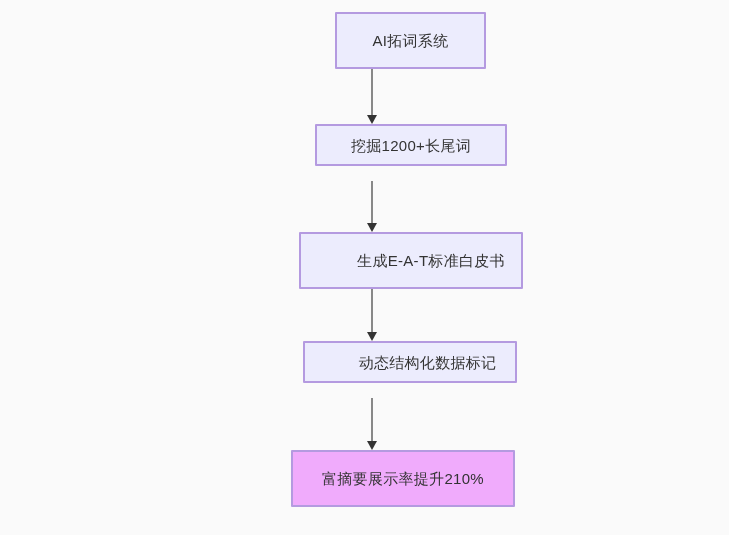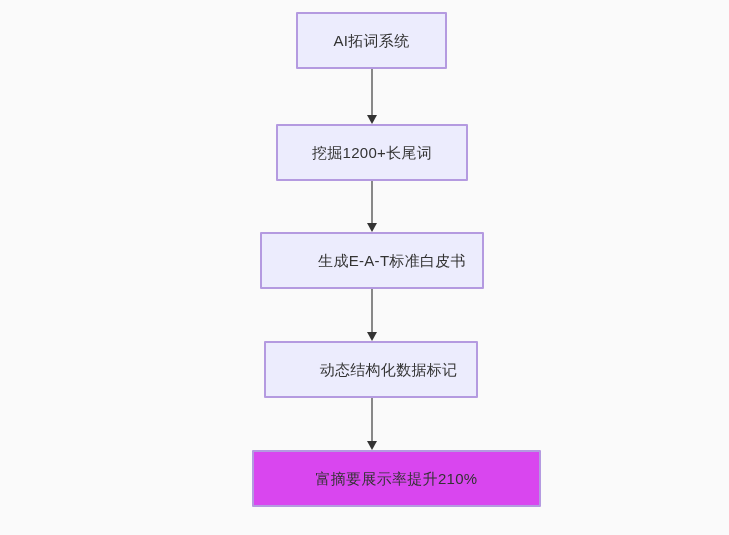--- a/index.html
+++ b/index.html
@@ -27,20 +27,21 @@
     border-radius: 1px;
     color: #333333;
     font-size: 15px;
     line-height: 1;
     letter-spacing: 0.3px;
     display: flex;
     align-items: center;
     justify-content: center;
     white-space: nowrap;
     text-align: center;
+    margin-left: 39px;
   }
   .edge {
     position: absolute;
     pointer-events: none;
   }
   .edge-line {
     position: absolute;
     width: 2px;
     background: #888888;
     left: 0;
@@ -72,18 +73,18 @@
   <div class="edge" style="left: 371px; top: 289px; width: 2px; height: 52px;">
     <div class="edge-line" style="height: 44px; background: rgb(136, 136, 136);"></div>
     <div class="edge-head" style="top: 43px; border-top-color: rgb(51, 51, 51);"></div>
   </div>
   <div class="edge" style="left: 371px; top: 398px; width: 2px; height: 52px;">
     <div class="edge-line" style="height: 44px; background: rgb(136, 136, 136);"></div>
     <div class="edge-head" style="top: 43px; border-top-color: rgb(51, 51, 51);"></div>
   </div>
 
   <div class="node" style="left: 296px; top: 12px; width: 151px; height: 57px; background: rgb(236, 236, 253); border-color: rgb(180, 154, 224); color: rgb(51, 51, 51);">AI拓词系统</div>
-  <div class="node" style="left: 276px; top: 124px; width: 192px; height: 57px; background: rgb(236, 236, 253); border-color: rgb(180, 154, 224); color: rgb(51, 51, 51);">挖掘1200+长尾词</div>
+  <div class="node" style="left: 276px; top: 124px; width: 192px; height: 42px; background: rgb(236, 236, 253); border-color: rgb(180, 154, 224); color: rgb(51, 51, 51);">挖掘1200+长尾词</div>
   <div class="node" style="left: 260px; top: 232px; width: 224px; height: 57px; background: rgb(236, 236, 253); border-color: rgb(180, 154, 224); color: rgb(51, 51, 51); padding-left: 40px;">生成E-A-T标准白皮书</div>
-  <div class="node" style="left: 264px; top: 341px; width: 214px; height: 57px; background: rgb(236, 236, 253); border-color: rgb(180, 154, 224); color: rgb(51, 51, 51); padding-left: 35px;">动态结构化数据标记</div>
-  <div class="node" style="left: 252px; top: 450px; width: 289px; height: 57px; background: #d946ef; border-color: rgb(180, 154, 224); color: rgb(51, 51, 51);">富摘要展示率提升210%</div>
+  <div class="node" style="left: 264px; top: 341px; width: 214px; height: 42px; background: rgb(236, 236, 253); border-color: rgb(180, 154, 224); color: rgb(51, 51, 51); padding-left: 35px;">动态结构化数据标记</div>
+  <div class="node" style="left: 252px; top: 450px; width: 224px; height: 57px; background: #f0abfc; border-color: rgb(180, 154, 224); color: rgb(51, 51, 51);">富摘要展示率提升210%</div>
 
 </div>
 
 </body></html>

